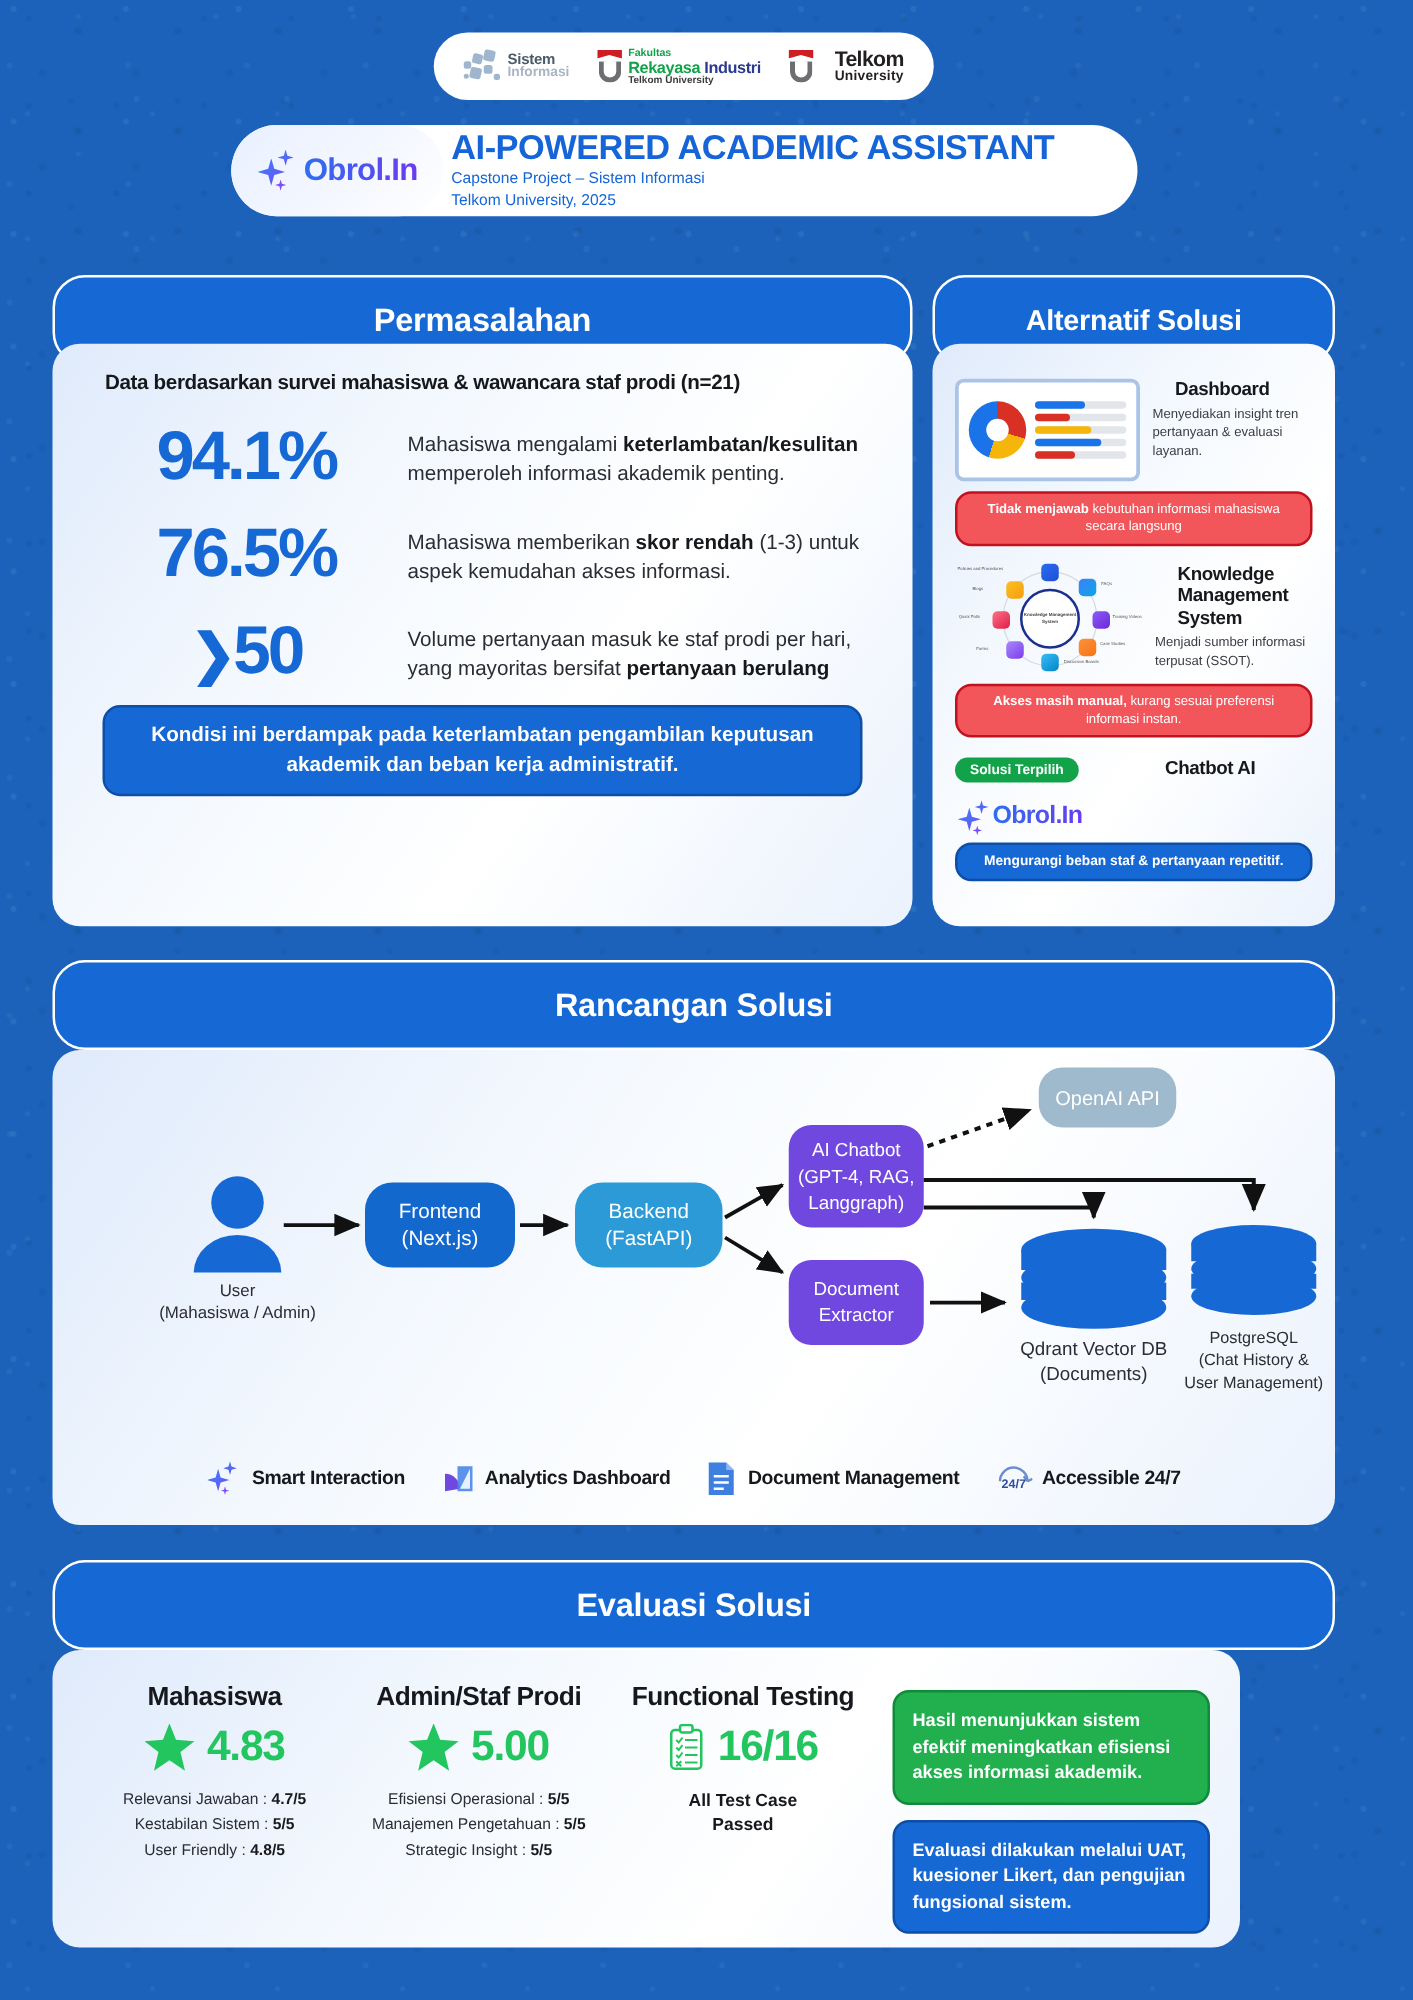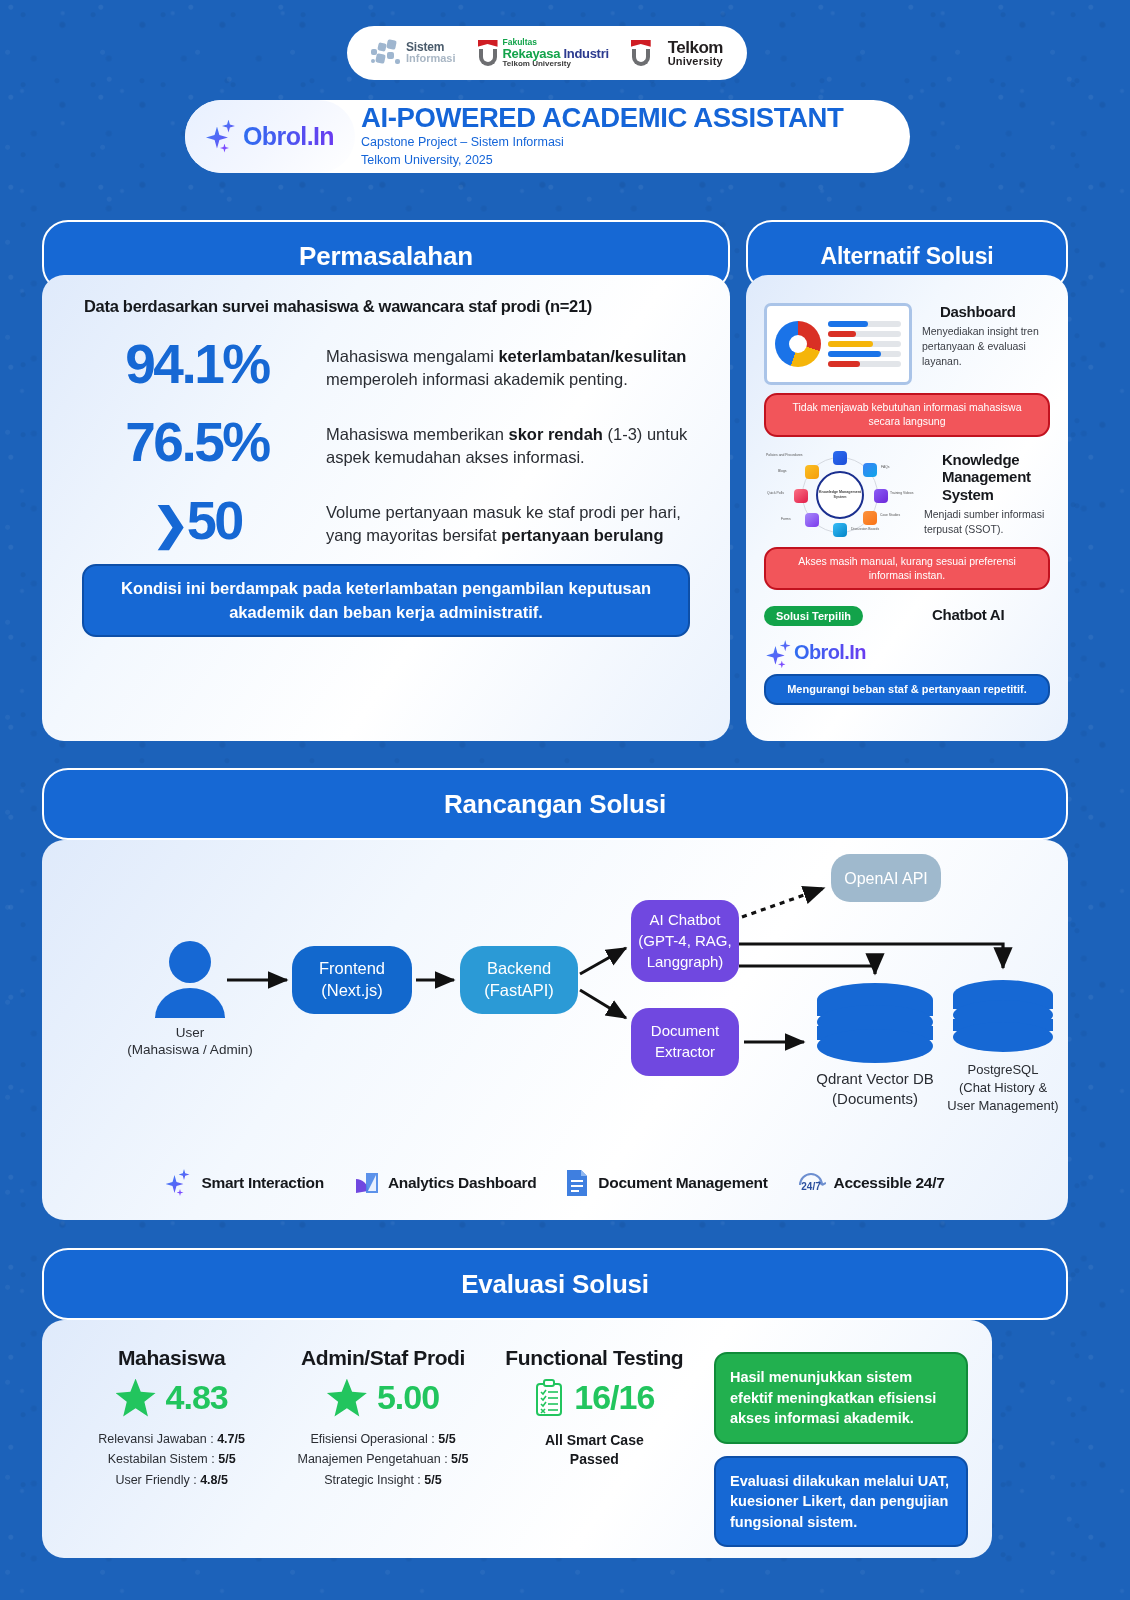--- a/index.html
+++ b/index.html
@@ -115,21 +115,21 @@
   .alt-card{position:absolute;left:746px;top:275px;width:322px;height:466px;padding:28px 18px 0;}
   .alt-block{display:flex;gap:10px;align-items:flex-start;}
   .alt-txt h3{font-size:15px;font-weight:800;color:#16181c;line-height:1.18;letter-spacing:-.3px;margin-left:18px;}
   .alt-txt p{font-size:10.5px;color:#3a3d44;line-height:1.42;margin-top:3px;}
   .pill{
     border-radius:13px;color:#fff;font-size:10.5px;line-height:1.32;text-align:center;
     padding:6px 10px;margin:8px 0 0;
   }
   .pill.red{background:#f2555a;border:2px solid #c1121f;}
   .pill.blue{background:#1668d4;border:2px solid #0d4fa8;font-weight:800;font-size:11px;}
-  .pill b{font-weight:400;}
+  .pill b{font-weight:700;}
   .badge-green{
     display:inline-block;background:#12a34a;color:#fff;font-size:11px;font-weight:800;
     border-radius:12px;padding:4px 12px;
   }
 
   
   .dash-thumb{width:148px;height:82px;flex:0 0 auto;background:#fff;border:3px solid #aac4e8;border-radius:7px;
     display:flex;align-items:center;gap:7px;padding:8px;}
   .donut{width:46px;height:46px;border-radius:50%;flex:0 0 auto;
     background:conic-gradient(#d93025 0 30%, #f5b50a 30% 55%, #1a73e8 55% 100%);
@@ -490,21 +490,21 @@
               <line x1="14" y1="19" x2="24" y2="19"></line>
             <path d="M7 25 l2 2 l3 -4"></path>
               <line x1="14" y1="25" x2="24" y2="25"></line>
             <path d="M7 30 l4 4 M11 30 l-4 4"></path>
               <line x1="14" y1="31" x2="24" y2="31"></line>
           </g>
         </svg>
         <span class="eva-val">16/16</span>
       </div>
       <div class="allpass">
-        <div>All Smart Case</div>
+        <div>All Test Case</div>
         <div>Passed</div>
       </div>
     </div>
 
     <div class="eva-note">
       <div class="note green">Hasil menunjukkan sistem efektif meningkatkan efisiensi akses informasi akademik.</div>
       <div class="note blue">Evaluasi dilakukan melalui UAT, kuesioner Likert, dan pengujian fungsional sistem.</div>
     </div>
   </div>
 

